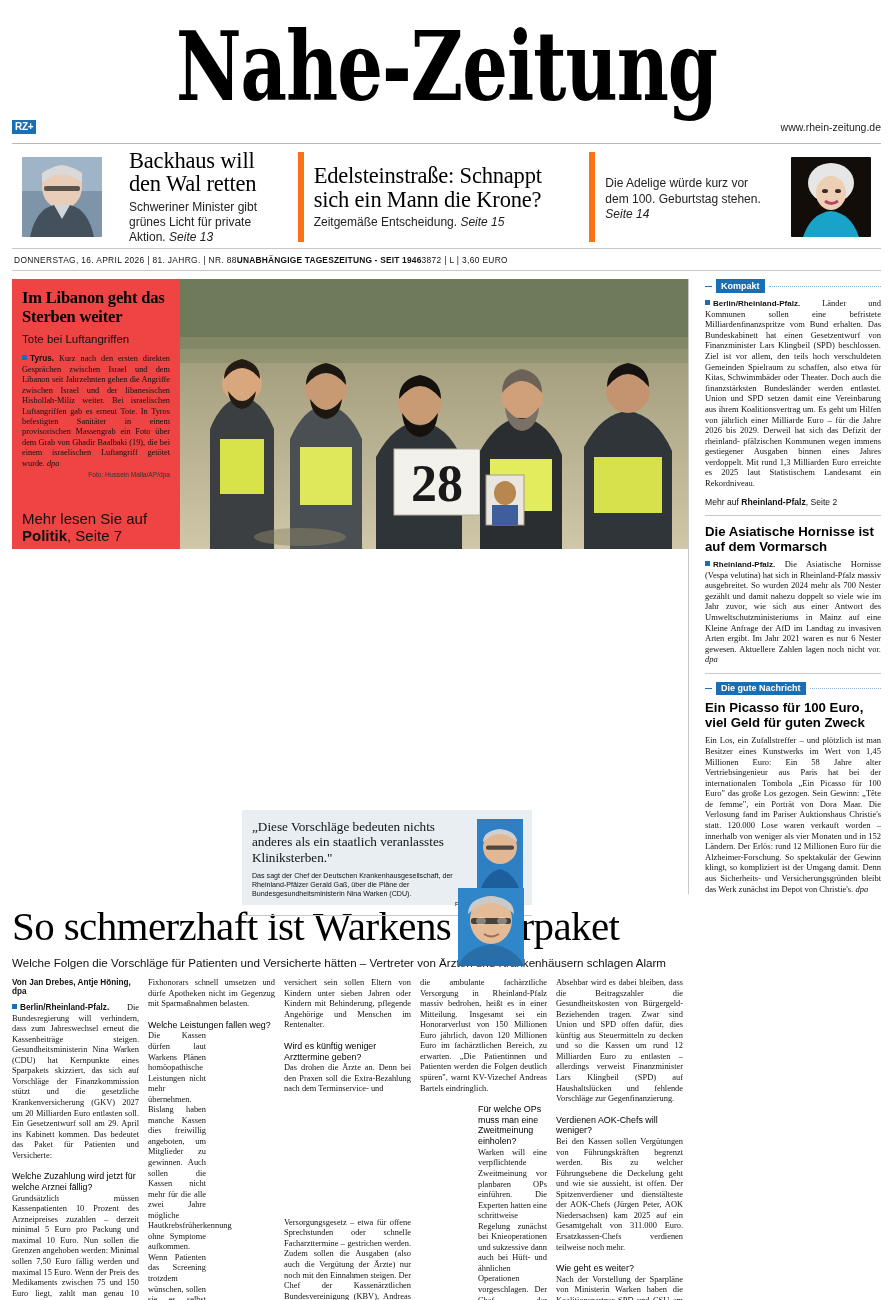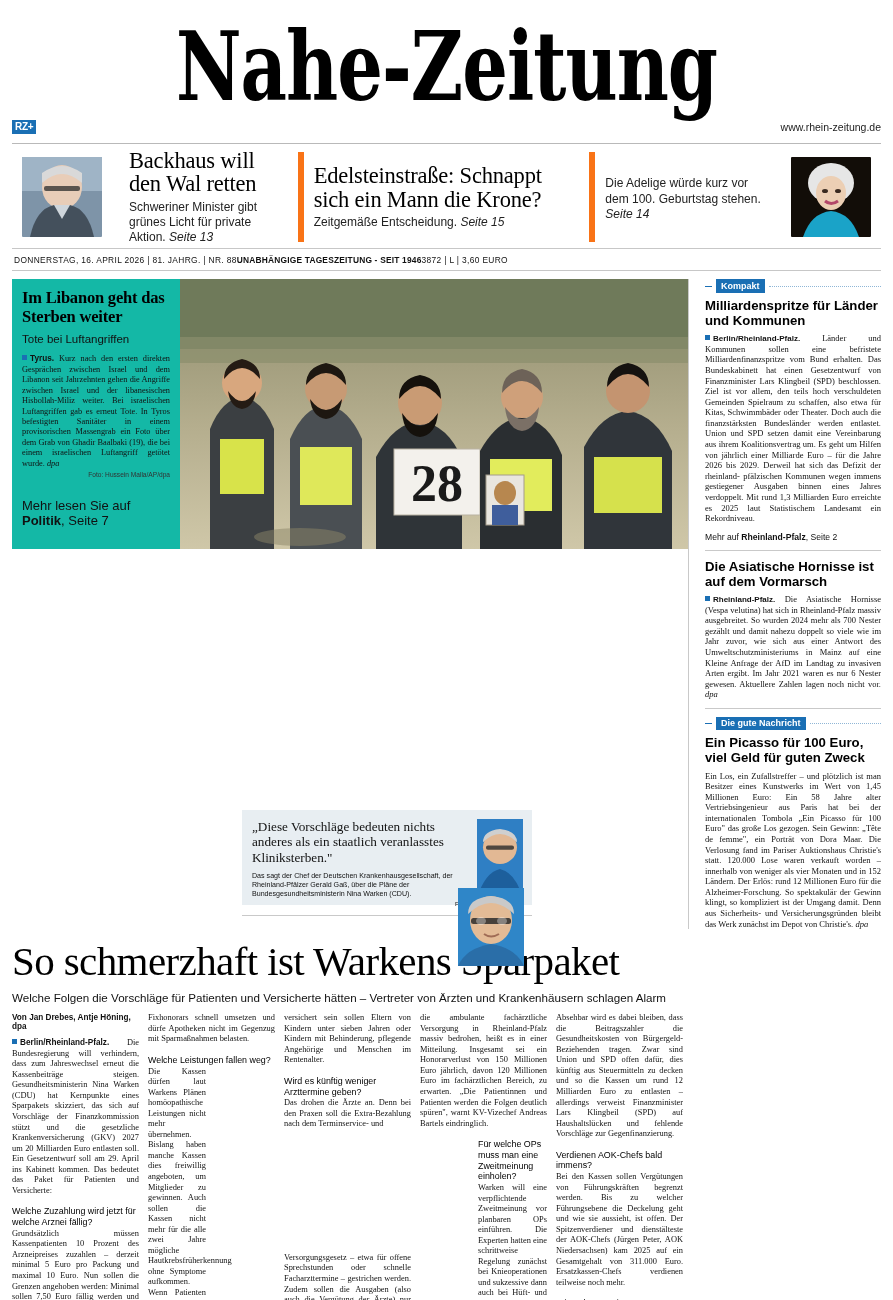--- a/index.html
+++ b/index.html
@@ -67,37 +67,37 @@
   .datebar .mid { font-weight: 700; letter-spacing: 0.2px; }
 
   
   .top-area { display: flex; gap: 0; margin-top: 8px; }
   .top-left { width: 676px; flex: 0 0 676px; }
   .top-right { flex: 1; padding-left: 16px; border-left: 1px solid #c9c9c9; }
 
   
   .lib-wrap { display: flex; gap: 0; height: 270px; }
   .lib-box {
-    width: 168px; flex: 0 0 168px; background: #14b8a6; padding: 10px 10px 16px 10px;
+    width: 168px; flex: 0 0 168px; background: #ef4444; padding: 10px 10px 16px 10px;
   }
   .lib-h {
     font-family: "Liberation Serif", serif; font-size: 16.5px; line-height: 1.12;
     font-weight: 700; color: #000; letter-spacing: -0.2px;
   }
   .lib-sub {
     font-family: "Liberation Sans", sans-serif; font-size: 11.5px; margin-top: 7px; color: #111;
   }
   .lib-text {
     font-family: "Liberation Serif", serif; font-size: 8.3px; line-height: 1.26;
     text-align: justify; margin-top: 9px; color: #111;
   }
   .sq { display:inline-block; width:5px; height:5px; background:#1a6fb4; margin-right:3px; vertical-align: 1px;}
   .lib-credit { font-family: "Liberation Sans", sans-serif; font-size: 6.6px; text-align: right; margin-top: 2px; color:#333;}
   .lib-more {
-    font-family: "Liberation Sans", sans-serif; font-size: 13px; margin-top: 20px; color: #111;
+    font-family: "Liberation Sans", sans-serif; font-size: 15px; margin-top: 32px; color: #111;
   }
   .lib-photo { flex: 1; overflow: hidden; position: relative; }
 
   
   .kicker-row { display: flex; align-items: center; gap: 4px; margin-bottom: 5px; }
   .kicker-dash { width: 7px; border-top: 1px solid #1a6fb4; }
   .kicker {
     background: #1a6fb4; color: #fff; font-family: "Liberation Sans", sans-serif;
     font-size: 9px; font-weight: 700; padding: 1.5px 5px 2px 5px; white-space: nowrap;
   }
@@ -305,21 +305,20 @@
     </div>
 
     <div class="top-right">
 
       <div>
         <div class="kicker-row">
           <span class="kicker-dash"></span>
           <span class="kicker">Kompakt</span>
           <span class="kicker-line"></span>
         </div>
-        <div class="side-h">Milliardenspritze für Länder und Kommunen</div>
         <div class="side-text">
           <span class="sq"></span><b>Berlin/Rheinland-Pfalz.</b>
           <span>Länder und Kommunen sollen eine befristete Milliardenfinanzspritze vom Bund erhalten. Das Bundeskabinett hat einen Gesetzentwurf von Finanzminister Lars Klingbeil (SPD) beschlossen. Ziel ist vor allem, den teils hoch verschuldeten Gemeinden Spielraum zu schaffen, also etwa für Kitas, Schwimmbäder oder Theater. Doch auch die finanzstärksten Bundesländer werden entlastet. Union und SPD setzen damit eine Vereinbarung aus ihrem Koalitionsvertrag um. Es geht um Hilfen von jährlich einer Milliarde Euro – für die Jahre 2026 bis 2029. Derweil hat sich das Defizit der rheinland- pfälzischen Kommunen wegen immens gestiegener Ausgaben binnen eines Jahres verdoppelt. Mit rund 1,3 Milliarden Euro erreichte es 2025 laut Statistischem Landesamt ein Rekordniveau.</span>
         </div>
         <div class="side-more"><span>Mehr auf </span><b>Rheinland-Pfalz</b><span>, Seite 2</span></div>
       </div>
 
       <div class="side-sep"></div>
 
       <div>
@@ -382,21 +381,21 @@
       <div class="col">
         <div class="body-text">die ambulante fachärztliche Versorgung in Rheinland-Pfalz massiv bedrohen, heißt es in einer Mitteilung. Insgesamt sei ein Honorarverlust von 150 Millionen Euro jährlich, davon 120 Millionen Euro im fachärztlichen Bereich, zu erwarten. „Die Patientinnen und Patienten werden die Folgen deutlich spüren", warnt KV-Vizechef Andreas Bartels eindringlich.</div>
         <div class="subh" style="margin-left:58px;">Für welche OPs muss man eine Zweitmeinung einholen?</div>
         <div class="body-text" style="margin-left:58px; width:69px;">Warken will eine verpflichtende Zweitmeinung vor planbaren OPs einführen. Die Experten hatten eine schrittweise Regelung zunächst bei Knieoperationen und sukzessive dann auch bei Hüft- und ähnlichen Operationen vorgeschlagen. Der Chef der Krankenhausgesellschaft, Gerald Gaß, nannte die Sparpläne „brandgefährlich" für die Versorgung, zumal eine Vergütungsklausel gestrichen werden soll: „Diese Vorschläge bedeuten nichts anderes als ein staatlich veranlasstes Kliniksterben."</div>
         <div class="body-text" style="margin-top:0;"></div>
 
       </div>
 
       <div class="col">
         <div class="body-text">Absehbar wird es dabei bleiben, dass die Beitragszahler die Gesundheitskosten von Bürgergeld-Beziehenden tragen. Zwar sind Union und SPD offen dafür, dies künftig aus Steuermitteln zu decken und so die Kassen um rund 12 Milliarden Euro zu entlasten – allerdings verweist Finanzminister Lars Klingbeil (SPD) auf Haushaltslücken und fehlende Vorschläge zur Gegenfinanzierung.</div>
-        <div class="subh">Verdienen AOK-Chefs bald immens?</div>
+        <div class="subh">Verdienen AOK-Chefs will weniger?</div>
         <div class="body-text">Bei den Kassen sollen Vergütungen von Führungskräften begrenzt werden. Bis zu welcher Führungsebene die Deckelung geht und wie sie aussieht, ist offen. Der Spitzenverdiener und dienstälteste der AOK-Chefs (Jürgen Peter, AOK Niedersachsen) kam 2025 auf ein Gesamtgehalt von 311.000 Euro. Ersatzkassen-Chefs verdienen teilweise noch mehr.</div>
         <div class="subh">Wie geht es weiter?</div>
         <div class="body-text">Nach der Vorstellung der Sparpläne von Ministerin Warken haben die Koalitionspartner SPD und CSU am Mittwoch noch größeren Änderungsbedarf angemeldet. Nach dem Kabinettsbeschluss kommt der Regierungsentwurf ins parlamentarische Verfahren und soll bis Juli vom Bundestag verabschiedet werden.</div>
 
       </div>
 
     </div>
   </div>
 
   <div class="quotebox">

